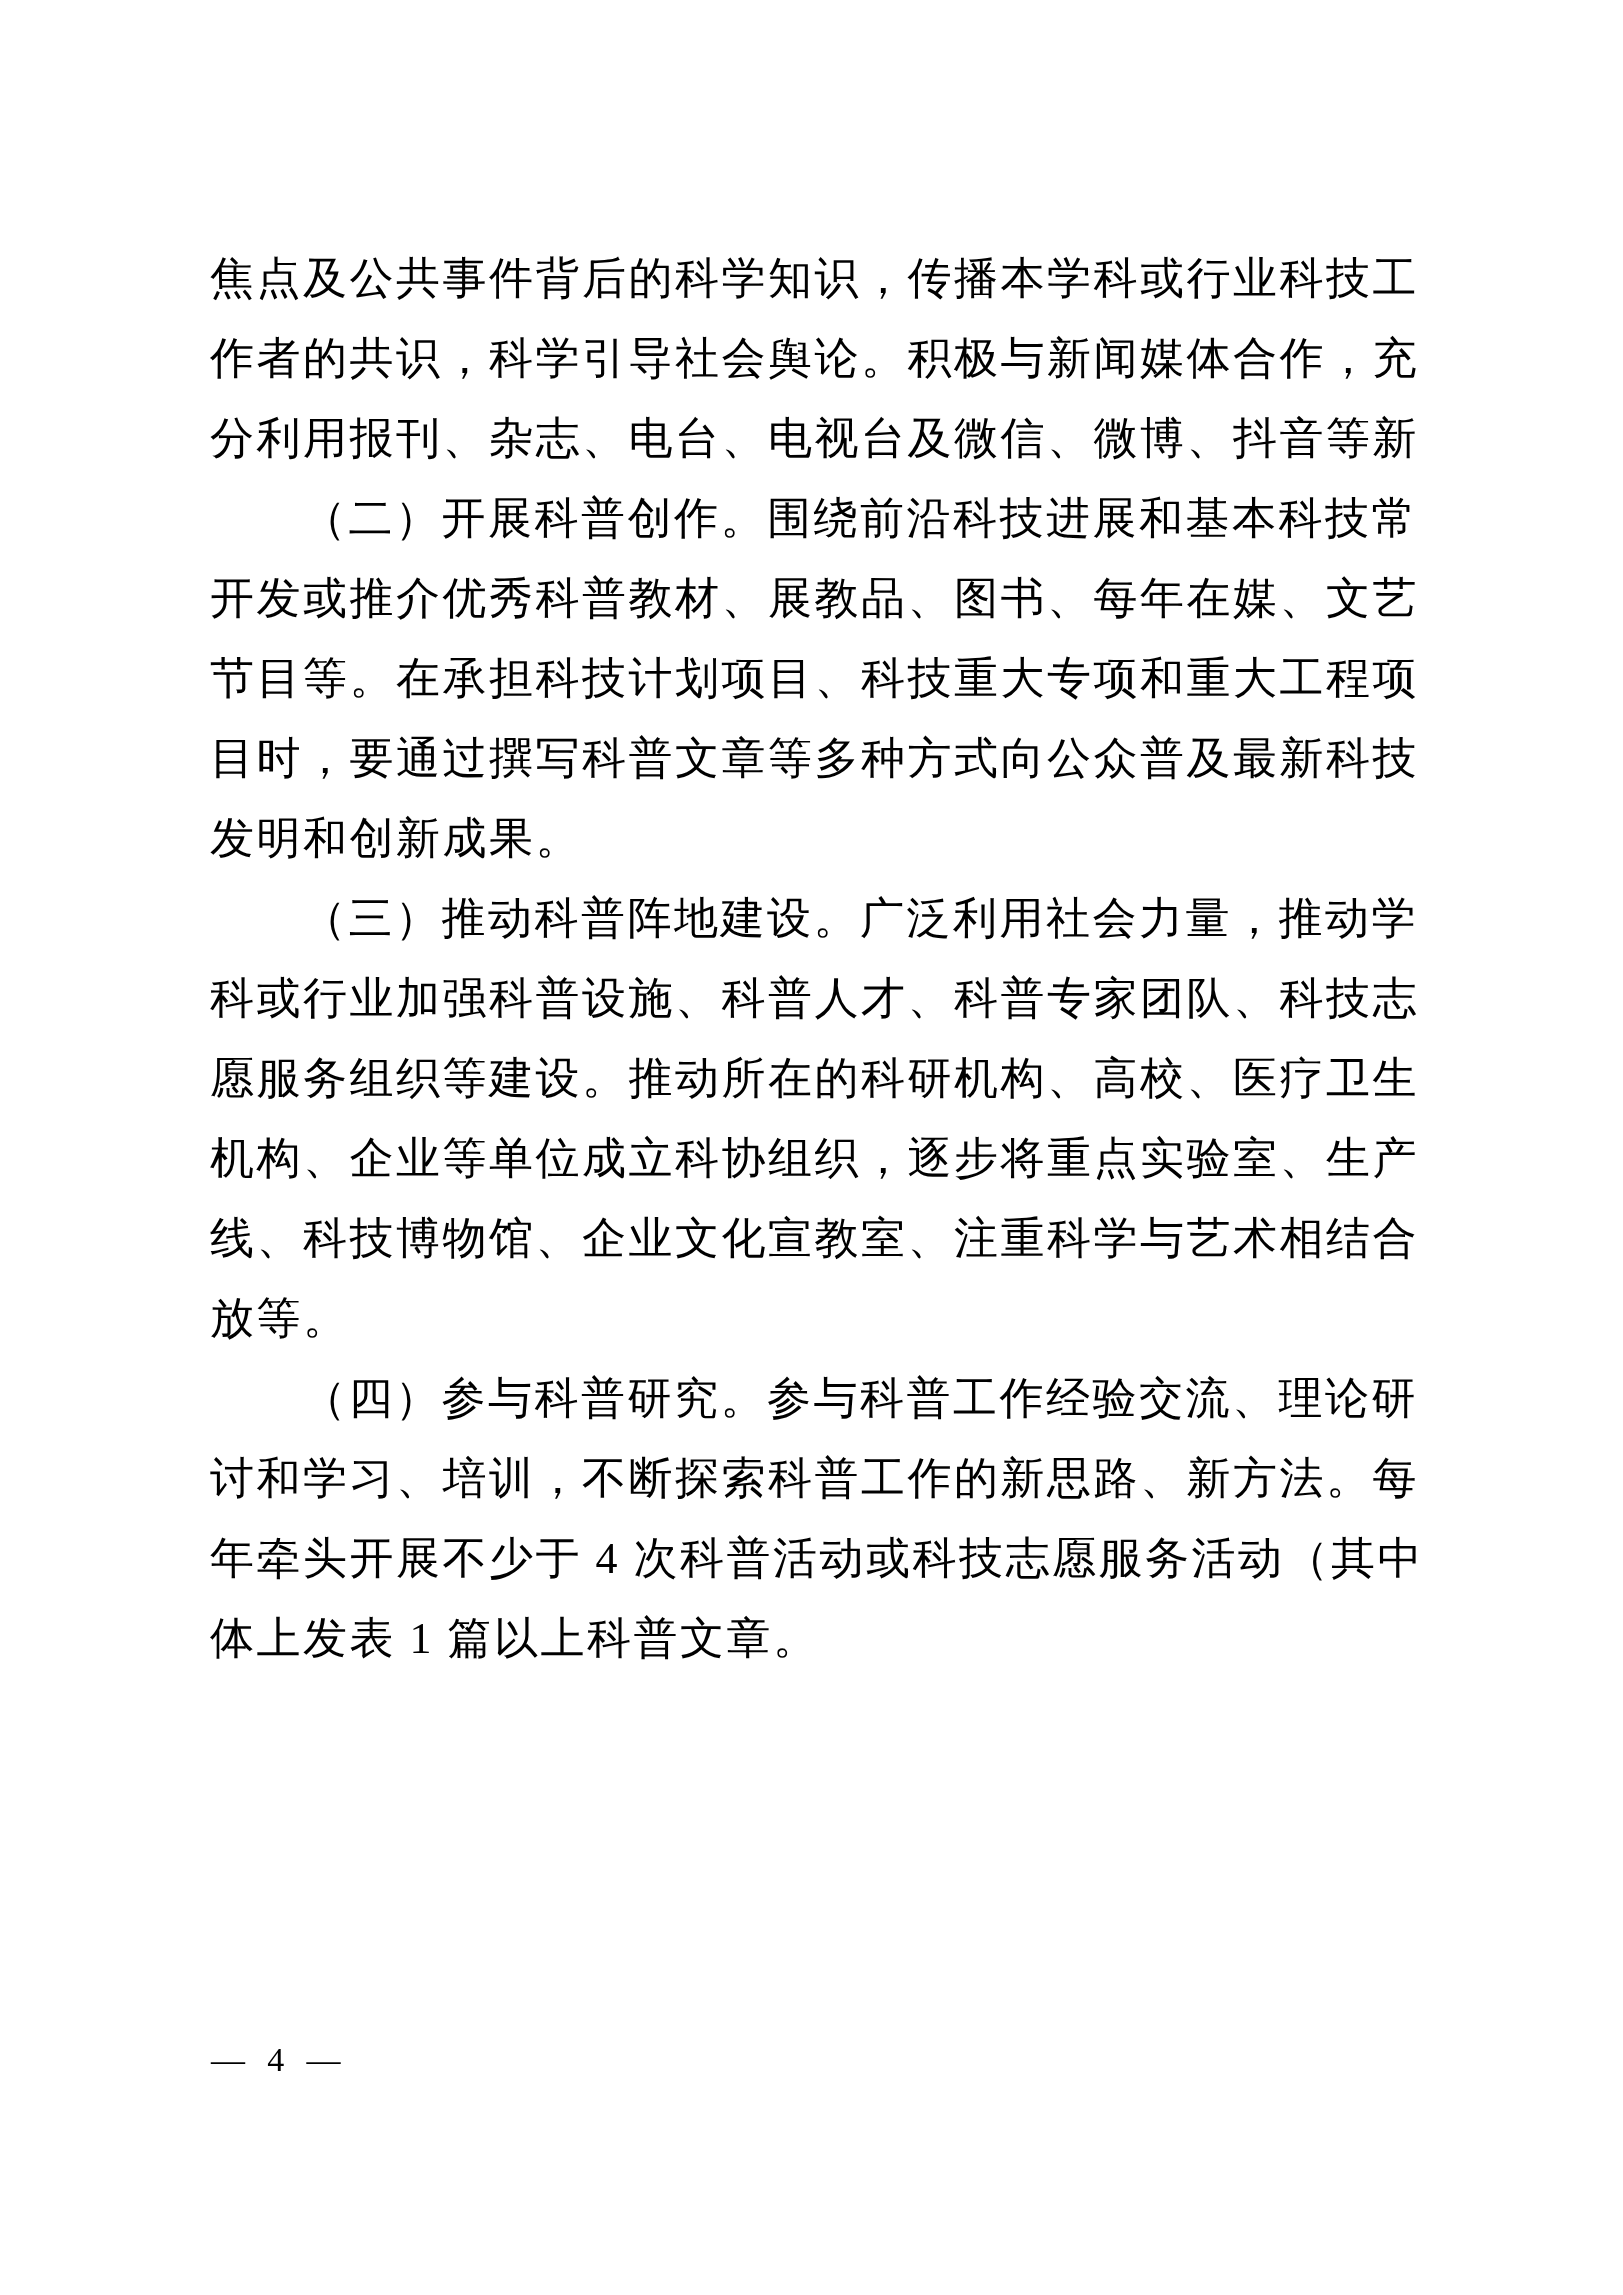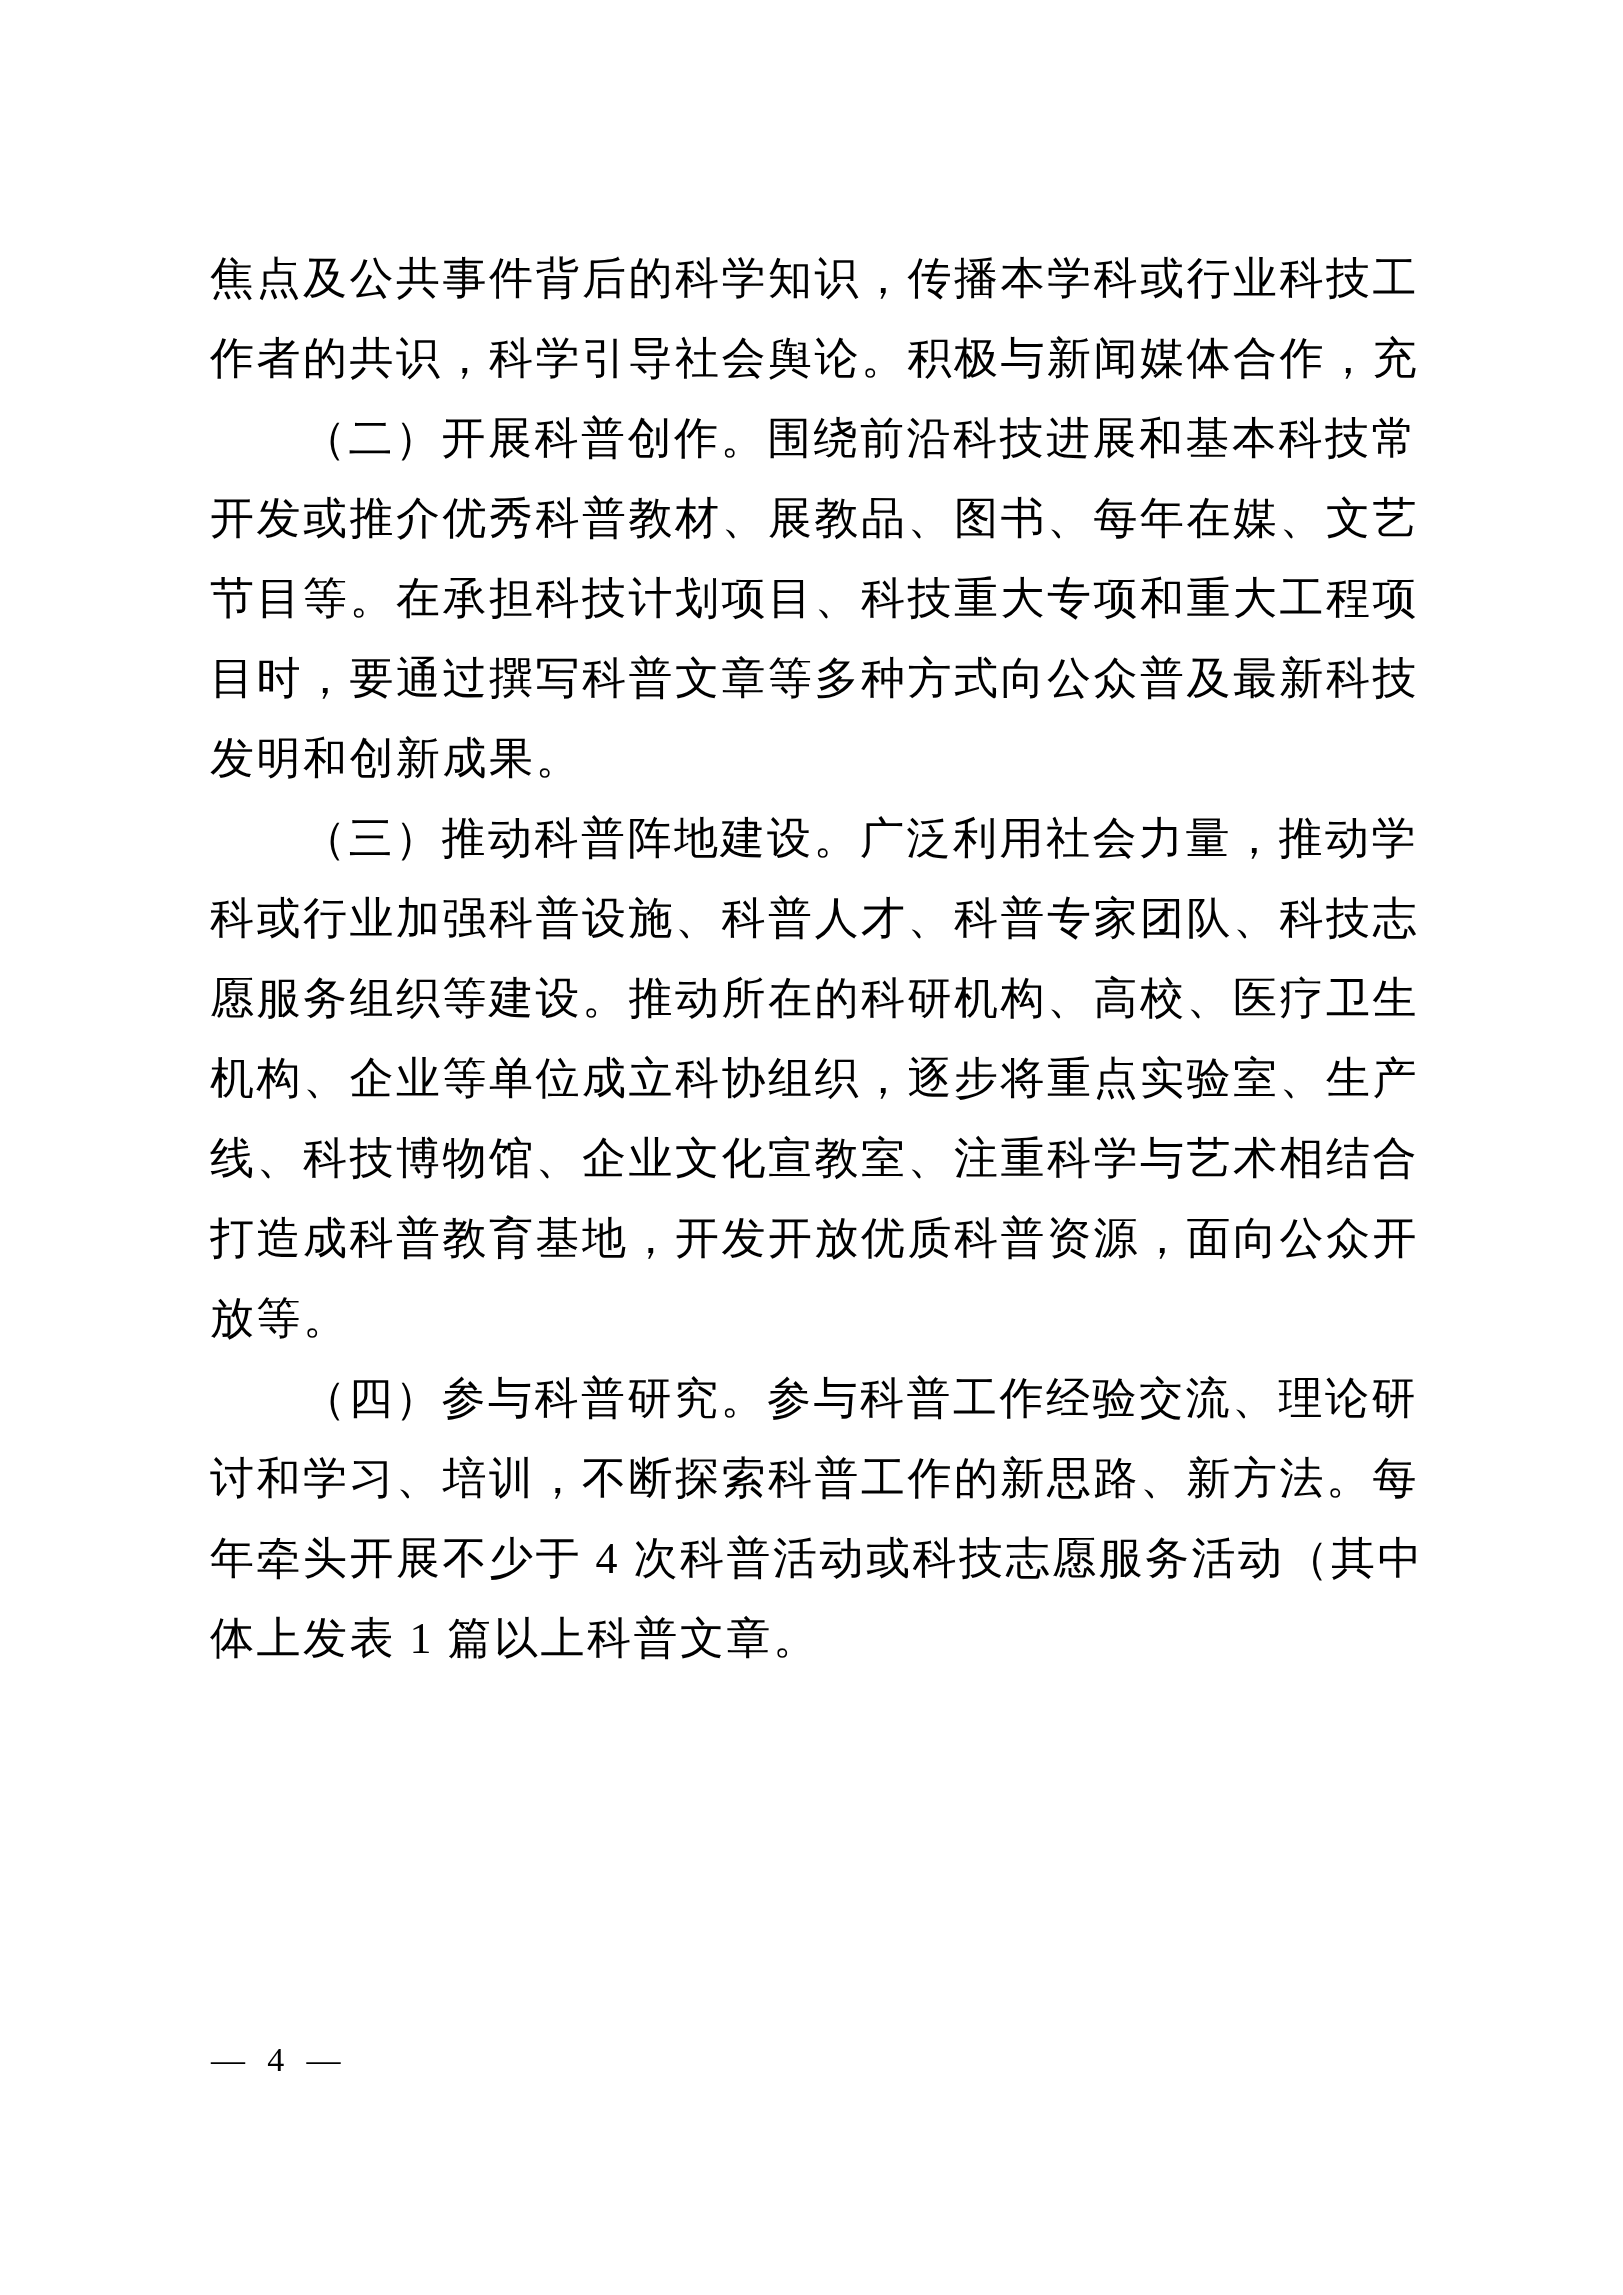--- a/index.html
+++ b/index.html
@@ -53,37 +53,37 @@
 </head>
 <body>
 
 <div class="page">
 
   <div class="text-block">
 
     <div class="paragraph">
       <div class="line">焦点及公共事件背后的科学知识，传播本学科或行业科技工</div>
       <div class="line">作者的共识，科学引导社会舆论。积极与新闻媒体合作，充</div>
+      <div class="line">分利用报刊、杂志、电台、电视台及微信、微博、抖音等新</div>
     </div>
 
     <div class="paragraph">
       <div class="line indent">（二）开展科普创作。围绕前沿科技进展和基本科技常</div>
       <div class="line">开发或推介优秀科普教材、展教品、图书、每年在媒、文艺</div>
       <div class="line">节目等。在承担科技计划项目、科技重大专项和重大工程项</div>
       <div class="line">目时，要通过撰写科普文章等多种方式向公众普及最新科技</div>
       <div class="line">发明和创新成果。</div>
     </div>
 
     <div class="paragraph">
       <div class="line indent">（三）推动科普阵地建设。广泛利用社会力量，推动学</div>
       <div class="line">科或行业加强科普设施、科普人才、科普专家团队、科技志</div>
       <div class="line">愿服务组织等建设。推动所在的科研机构、高校、医疗卫生</div>
       <div class="line">机构、企业等单位成立科协组织，逐步将重点实验室、生产</div>
       <div class="line">线、科技博物馆、企业文化宣教室、注重科学与艺术相结合</div>
-      <div class="line">打造成科普教育基地，开发开放优质科普资源，面向公众开</div>
       <div class="line">放等。</div>
     </div>
 
     <div class="paragraph">
       <div class="line indent">（四）参与科普研究。参与科普工作经验交流、理论研</div>
       <div class="line">讨和学习、培训，不断探索科普工作的新思路、新方法。每</div>
       <div class="line">年牵头开展不少于 4 次科普活动或科技志愿服务活动（其中</div>
       <div class="line">体上发表 1 篇以上科普文章。</div>
     </div>
 

